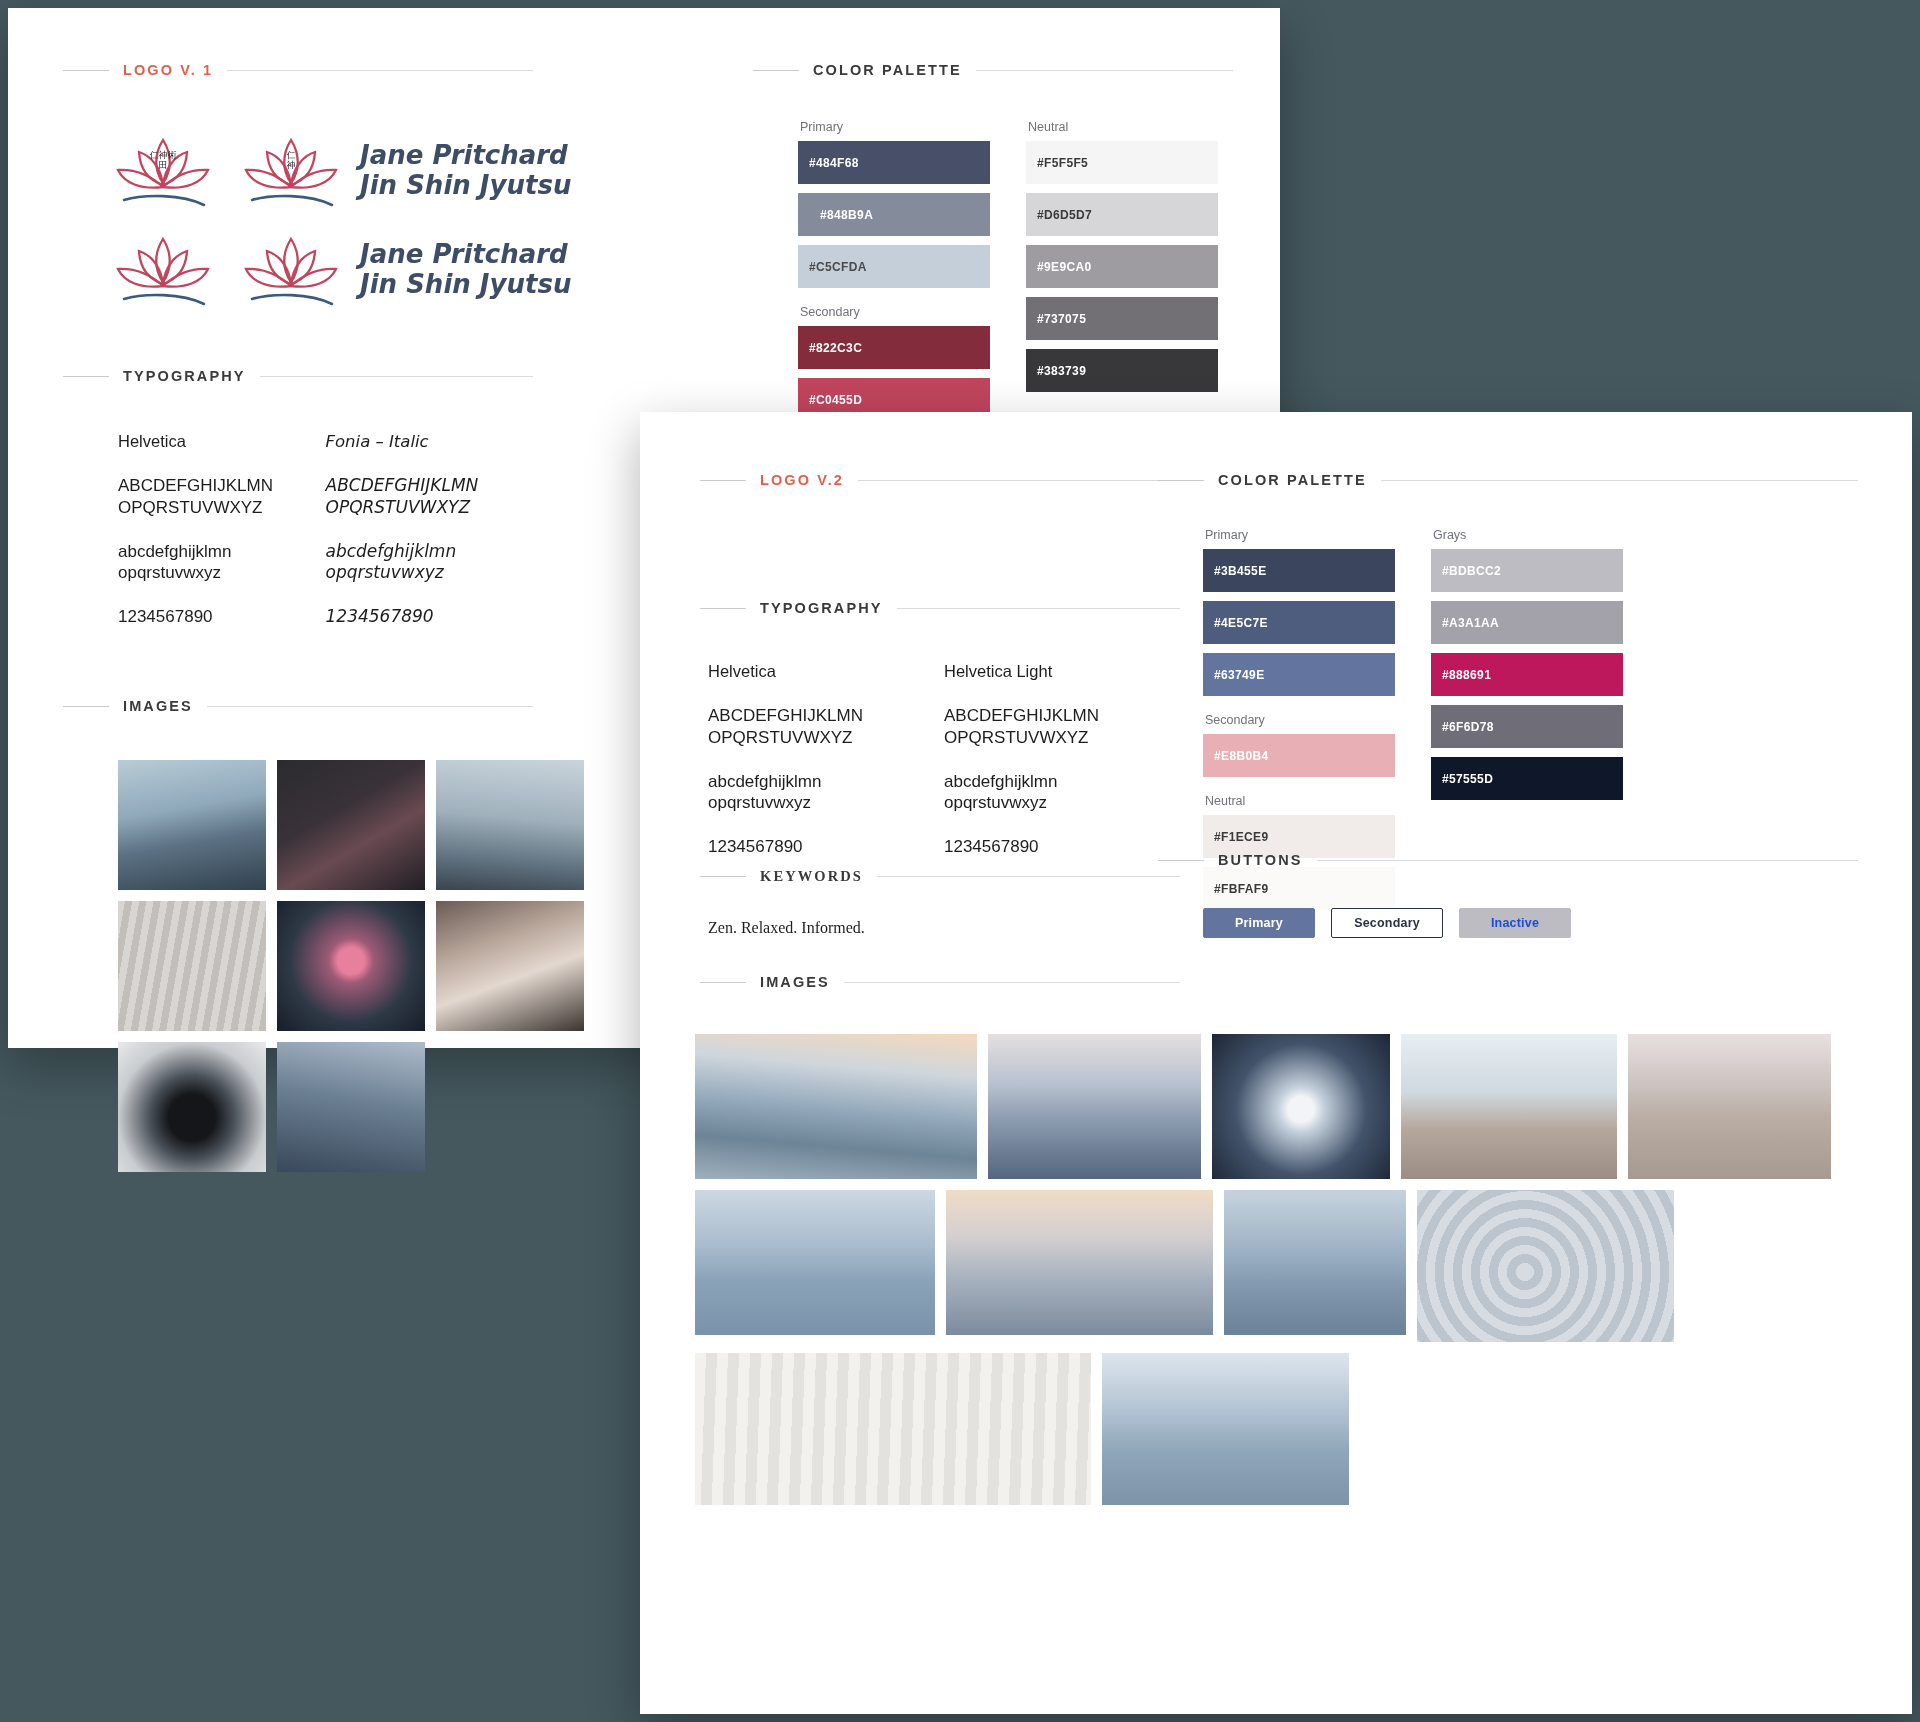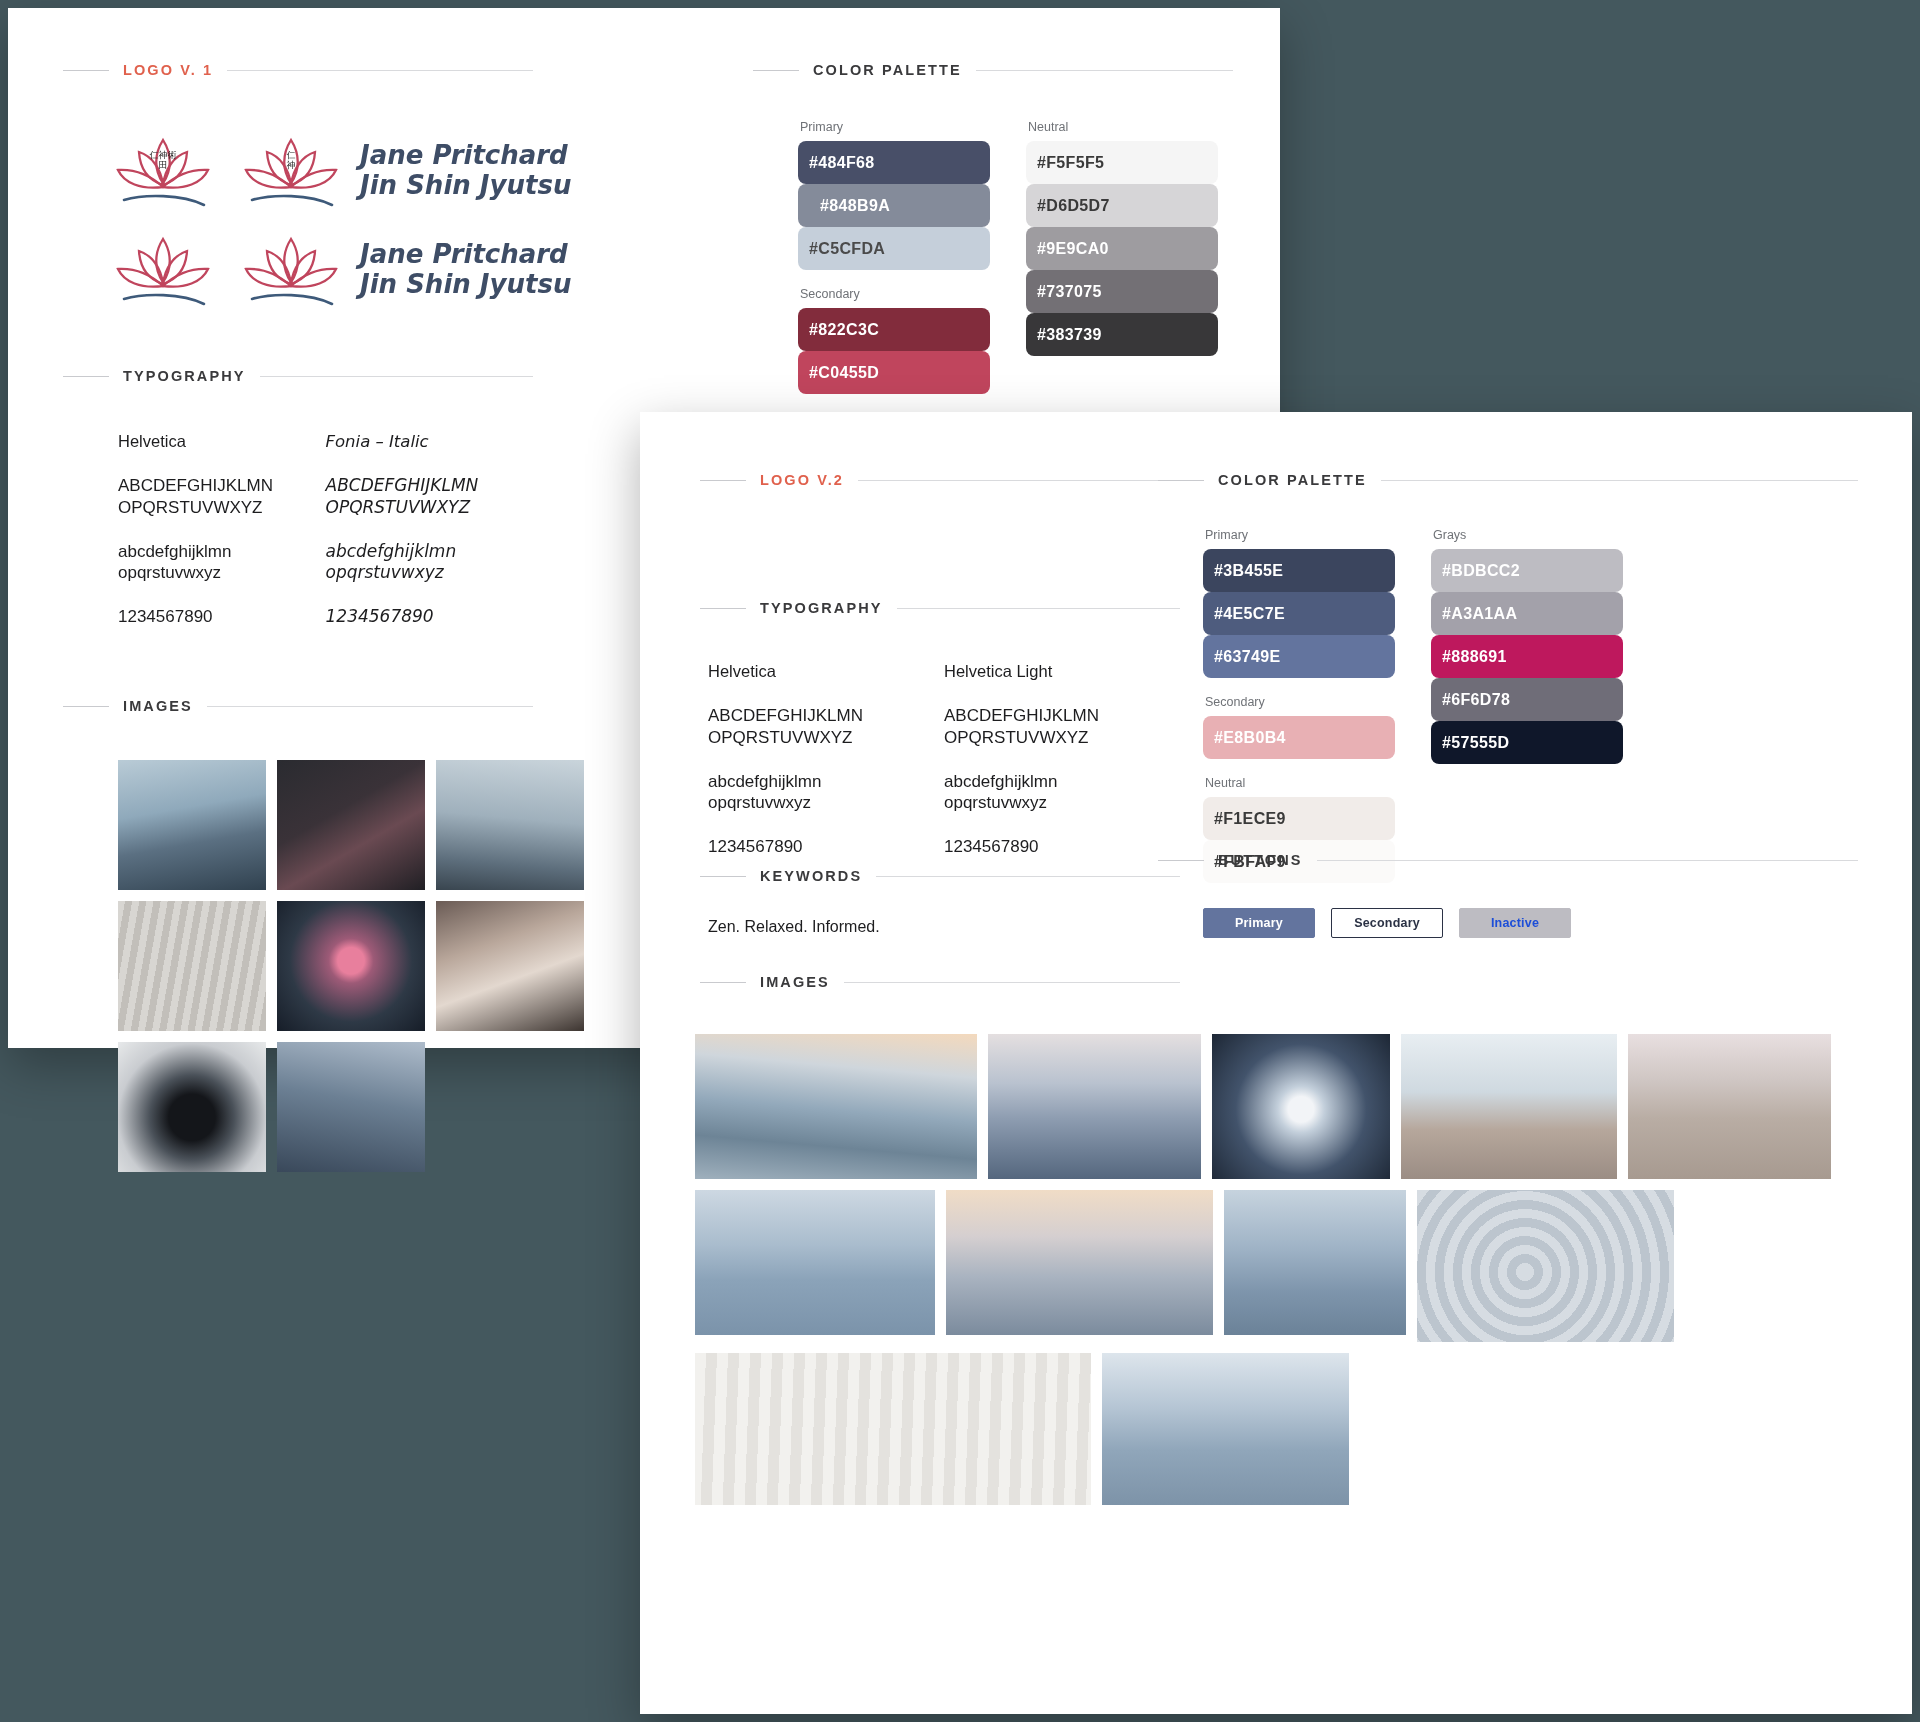--- a/index.html
+++ b/index.html
@@ -38,24 +38,24 @@
   .type-col.italic .type-line { font-style: italic; font-family: "DejaVu Sans", sans-serif; }
   .type-col.light .type-name,
   .type-col.light .type-line { font-weight: 300; }
 
   
   .pal-cols { display: flex; gap: 36px; }
   .pal-col { width: 192px; }
   .pal-label { font-size: 12.5px; color: #6f7277; margin: 0 0 7px 2px; }
   .pal-label.sp { margin-top: 17px; }
   .swatch {
-    height: 38px; 
+    height: 38px; margin-bottom: 9px;
     display: flex; align-items: center;
     padding-left: 11px;
-    font-size: 16px; font-weight: 700; letter-spacing: 0.35px; border-radius: 8px;
+    font-size: 12px; font-weight: 700; letter-spacing: 0.35px;
   }
   .swatch.tall { height: 43px; }
 
   
   .btn-row { display: flex; gap: 16px; }
   .btn {
     height: 30px; min-width: 112px; padding: 0 18px;
     display: flex; align-items: center; justify-content: center;
     font-size: 12.5px; font-weight: 700; letter-spacing: 0.2px;
     border-radius: 2px; cursor: pointer;
@@ -302,21 +302,21 @@
           </div>
           <div class="type-line">
             <span>abcdefghijklmn</span><br>
             <span>opqrstuvwxyz</span>
           </div>
           <div class="type-line">1234567890</div>
         </div>
       </div>
     </div>
 
-    <div style="position:absolute;left:60px;top:456px;width:480px;">
+    <div style="position:absolute;left:60px;top:456px;width:480px;font-family:Liberation Serif, serif;">
       <div class="sec-head">
         <span class="rule-l"></span>
         <span class="sec-title">KEYWORDS</span>
         <span class="rule-r"></span>
       </div>
       <div class="keywords" style="margin-top:34px;margin-left:8px;">Zen. Relaxed. Informed.</div>
     </div>
 
     <div style="position:absolute;left:60px;top:562px;width:480px;">
       <div class="sec-head">

